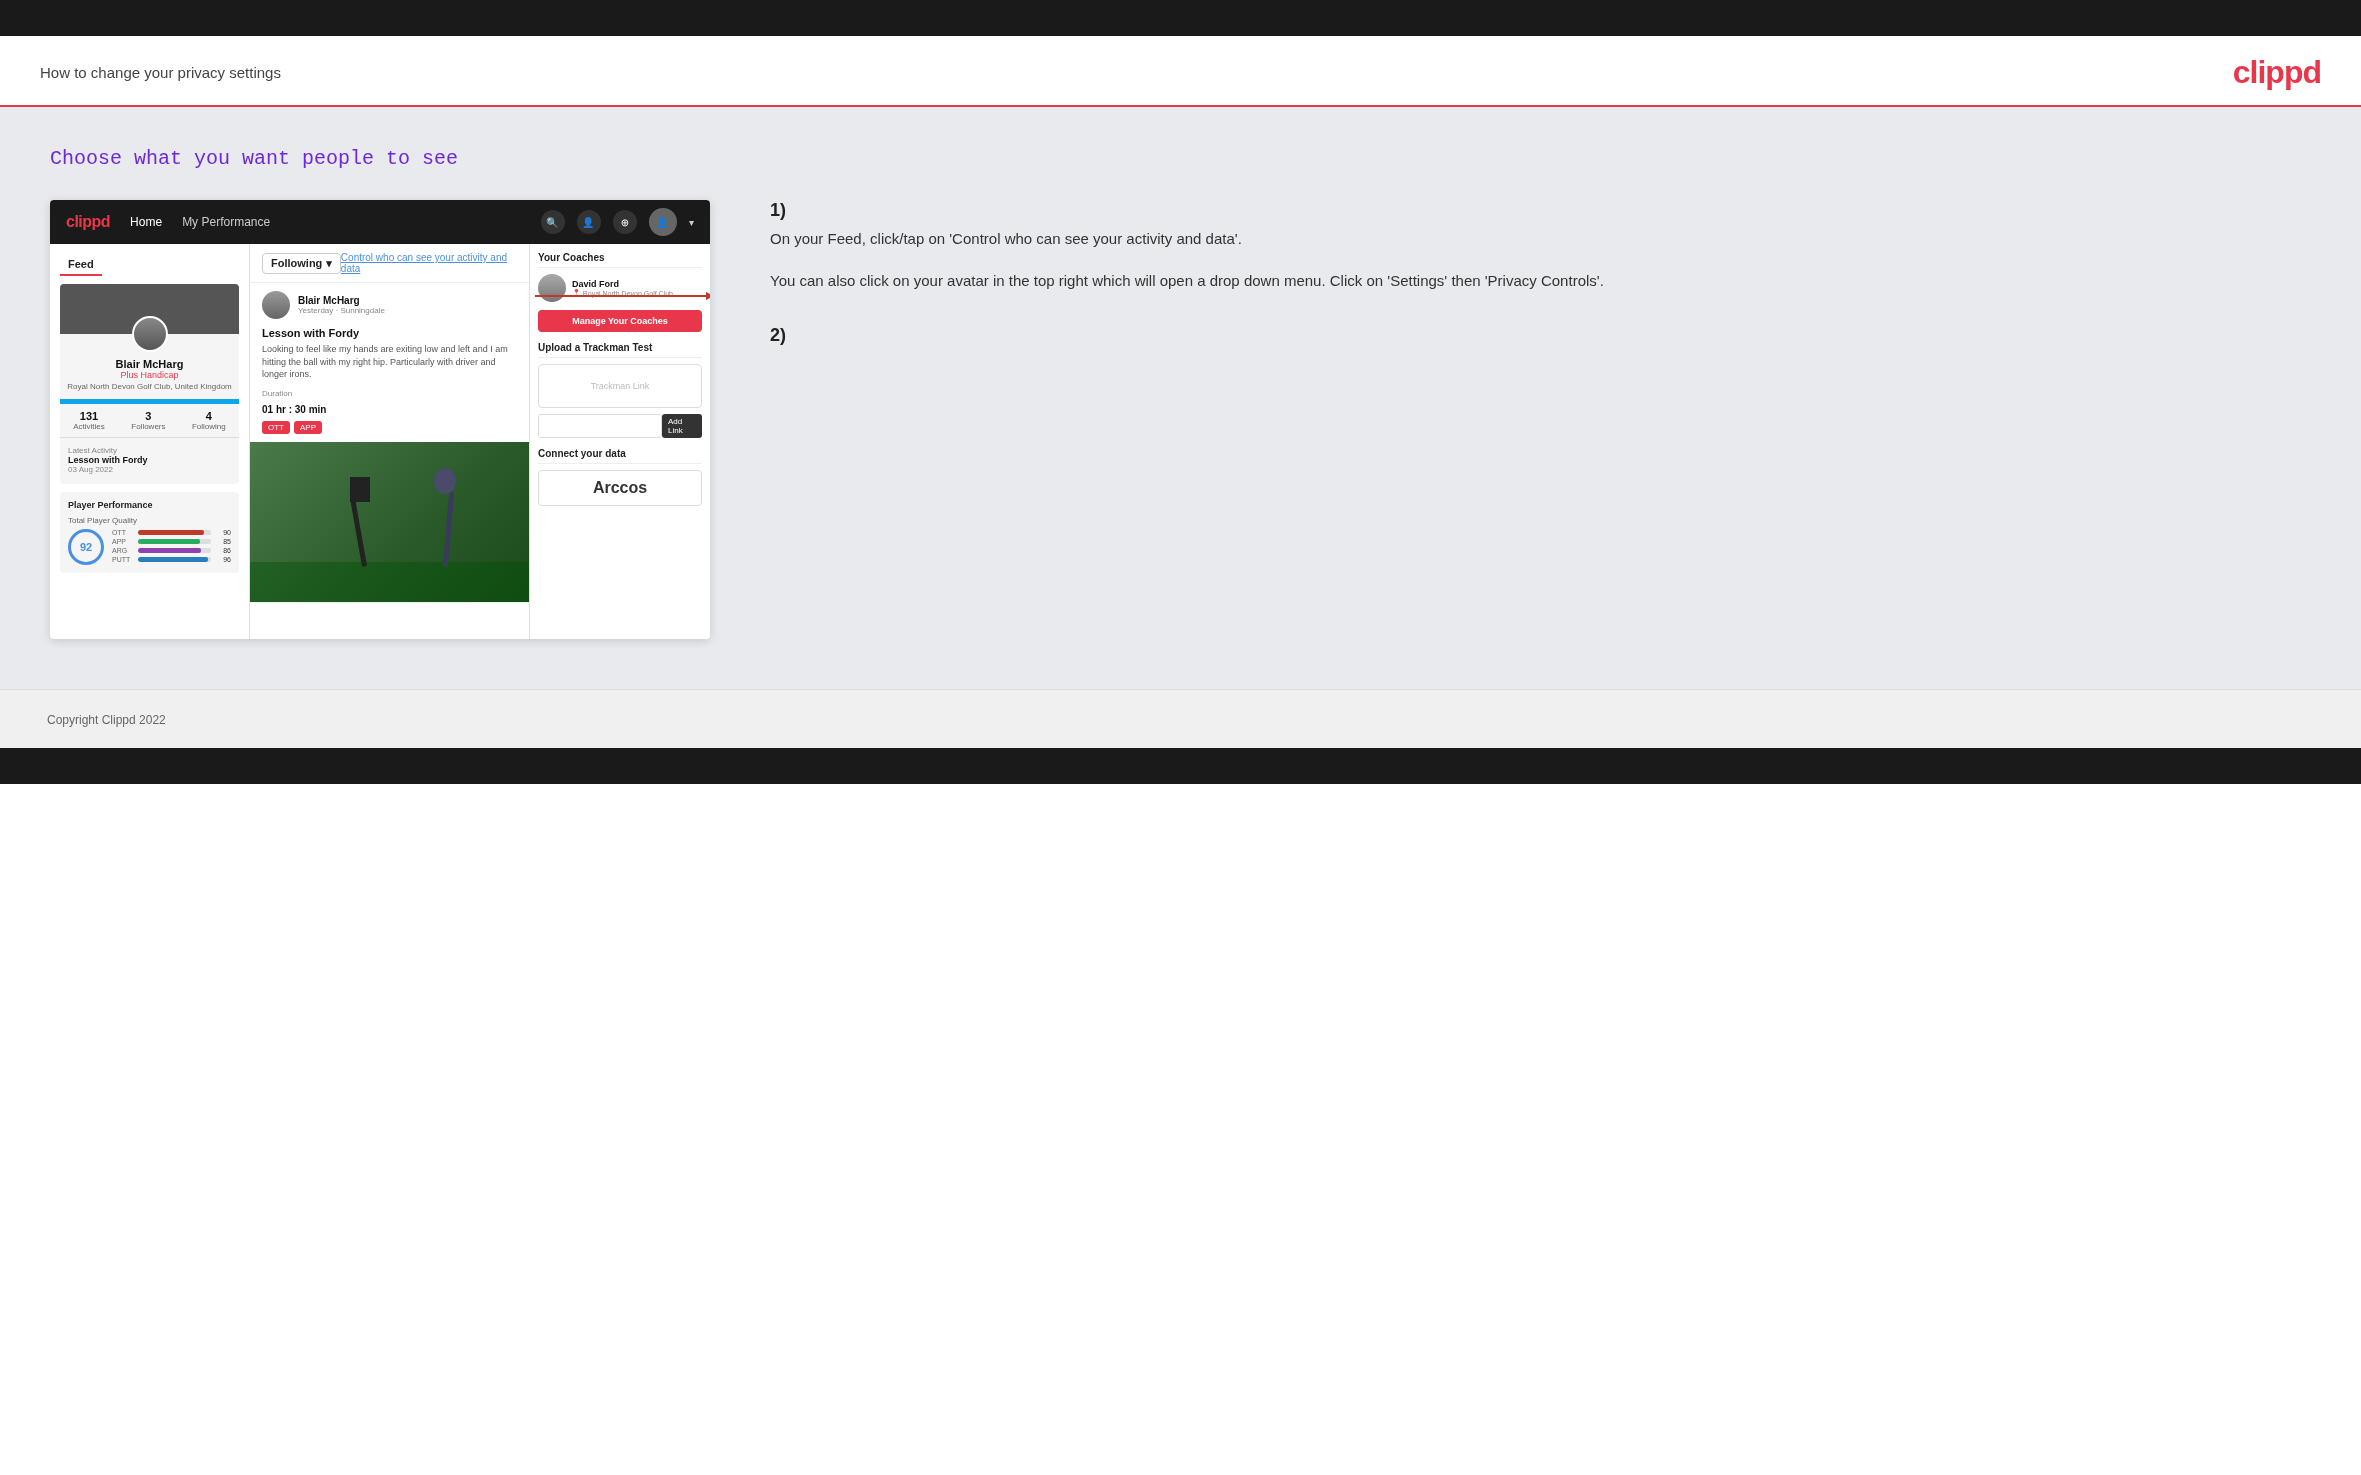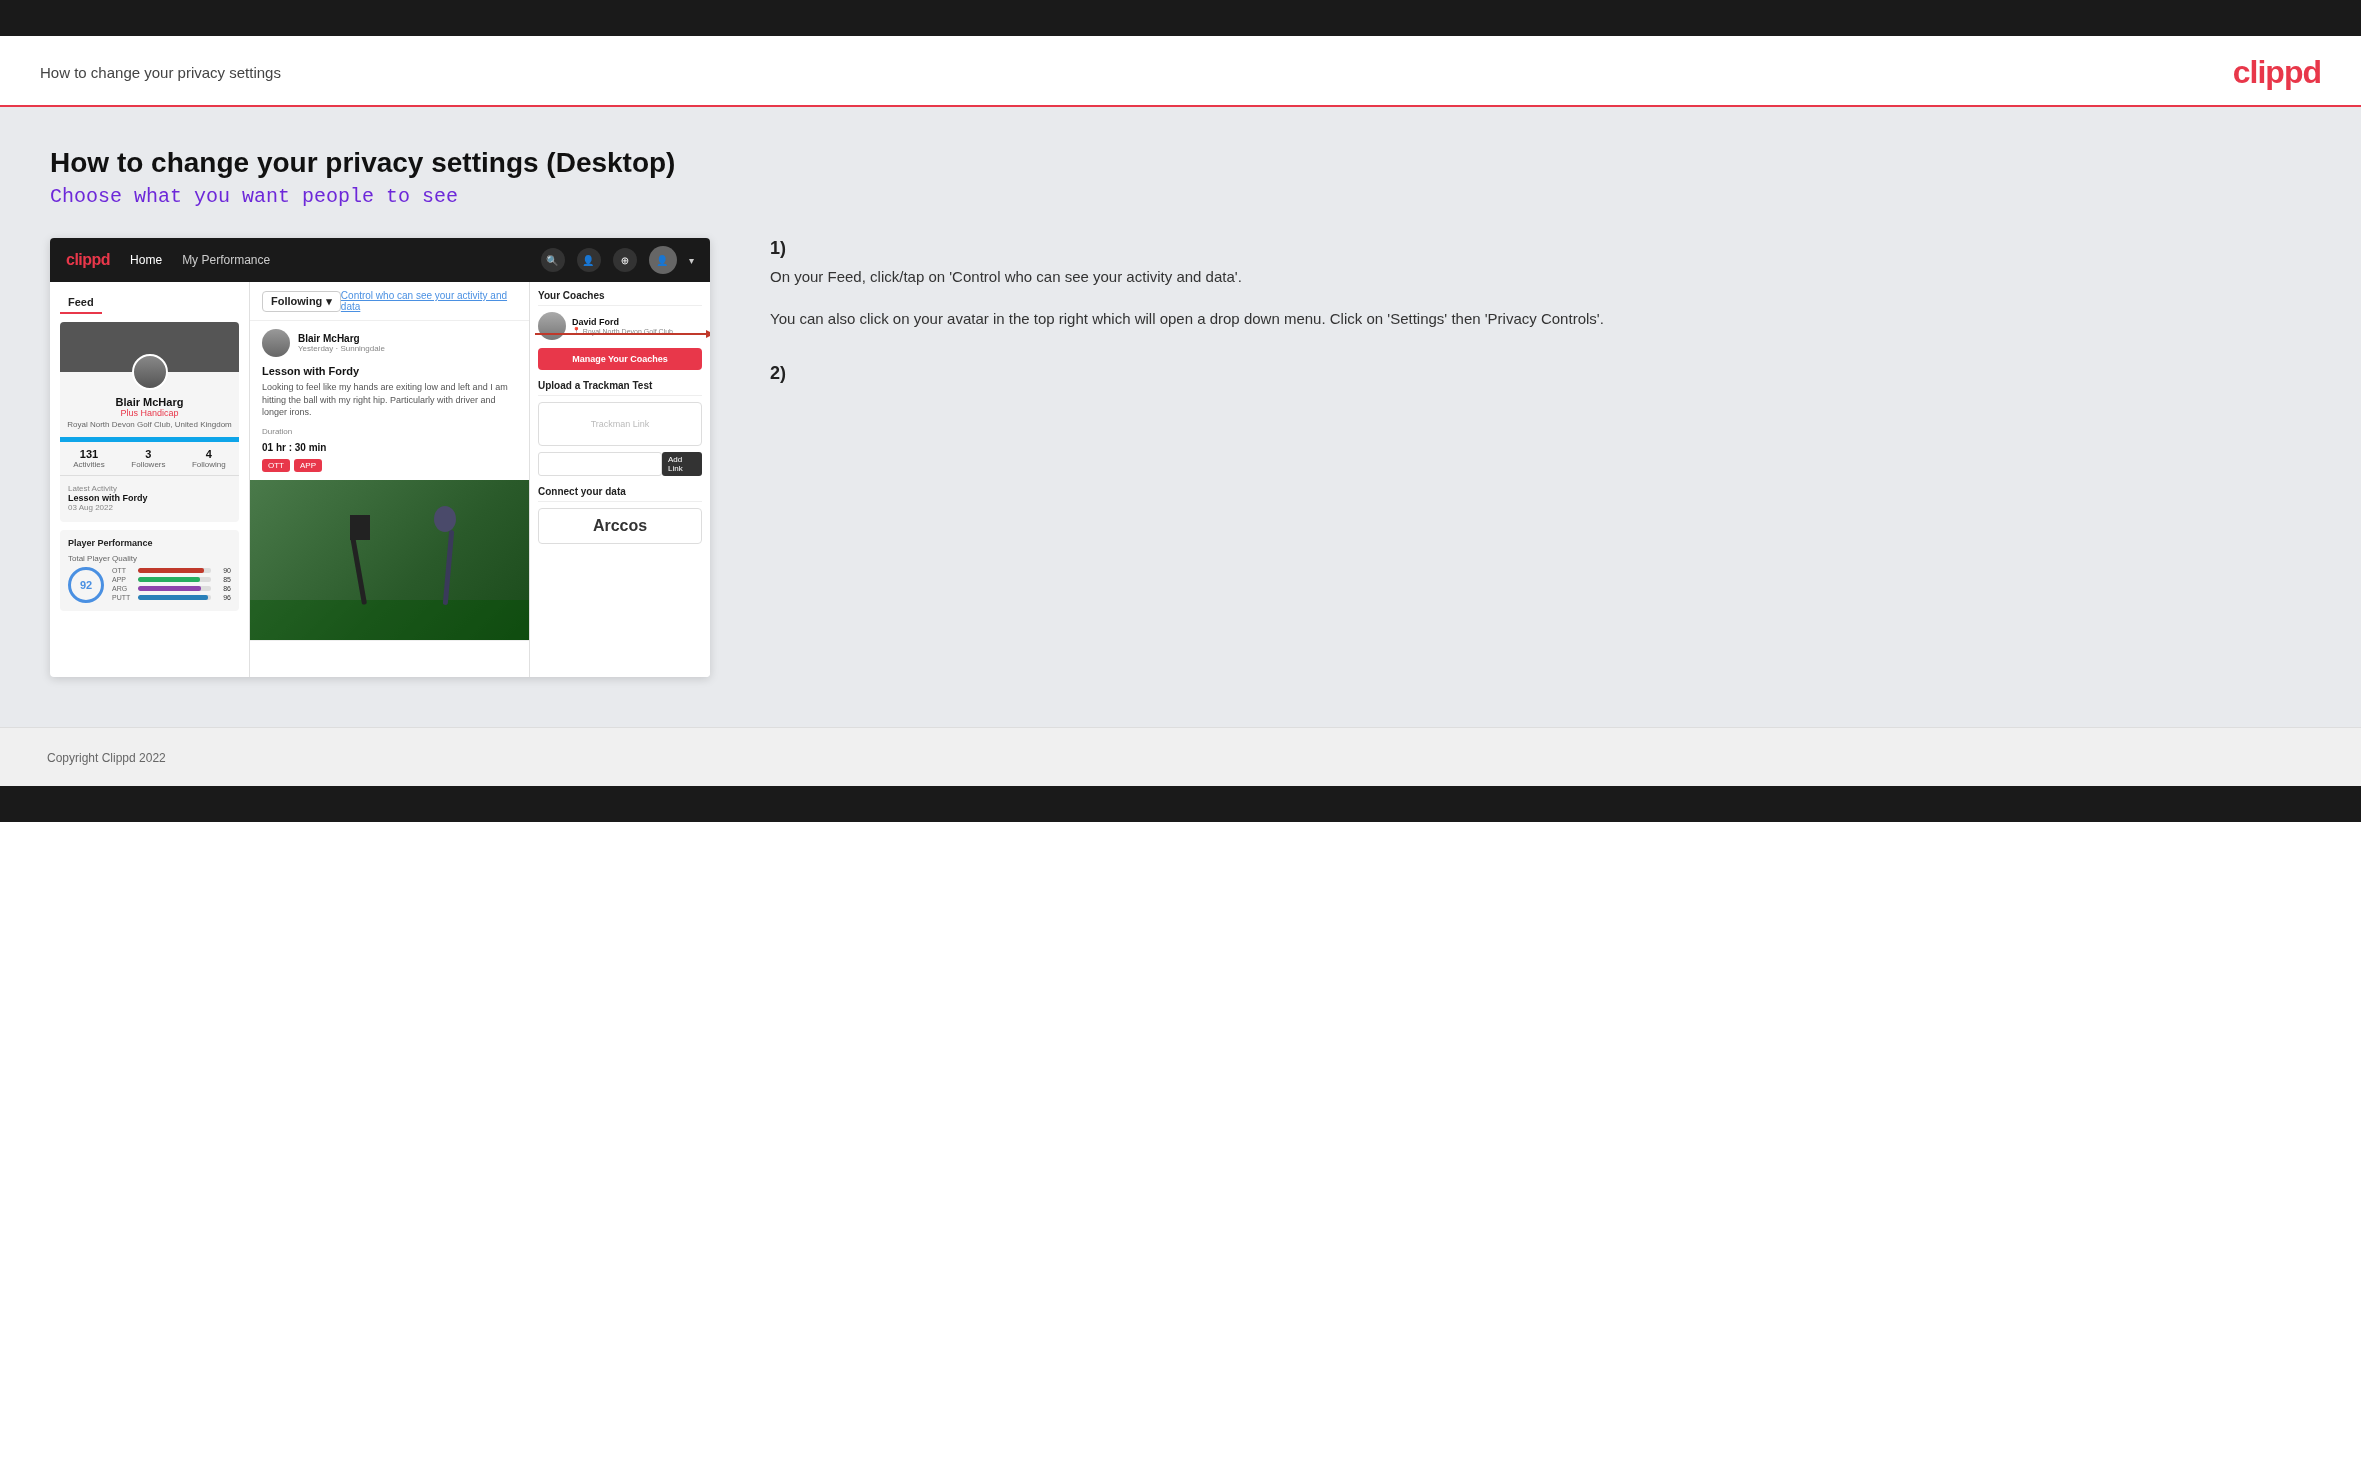--- a/index.html
+++ b/index.html
@@ -555,21 +555,20 @@
 <div class="top-bar"></div>
 
 <header class="site-header">
   <span class="header-title">How to change your privacy settings</span>
   <span class="clippd-logo">clippd</span>
 </header>
 
 <div class="main-content">
 
   <div class="page-heading">
-    <h1>How to change your privacy settings (Desktop)</h1>
     <p>Choose what you want people to see</p>
   </div>
 
   <div class="content-layout">
 
     <div class="app-screenshot" style="position:relative;">
 
       <div class="app-navbar">
         <span class="app-logo">clippd</span>
         <span class="app-nav-item active">Home</span>

